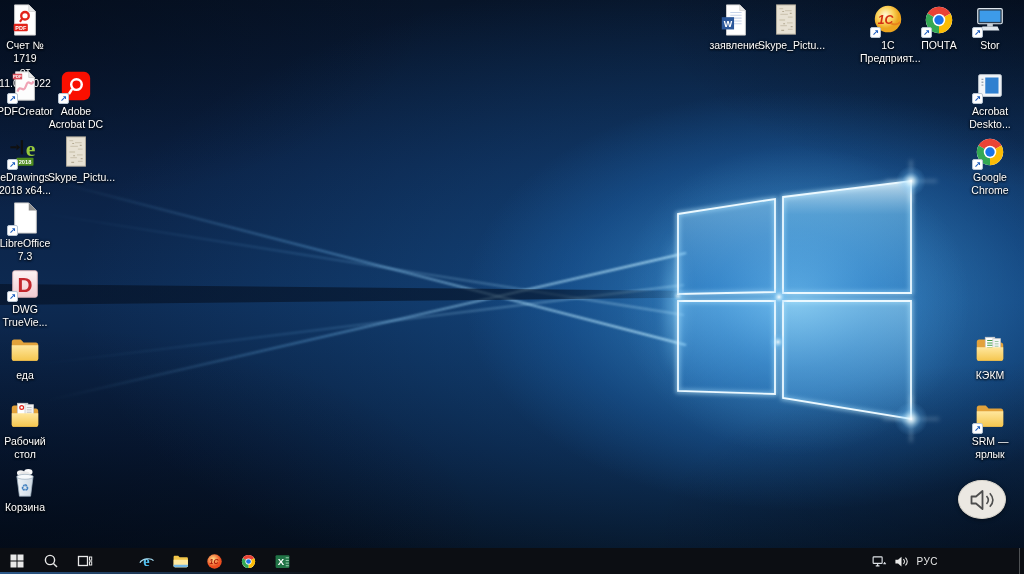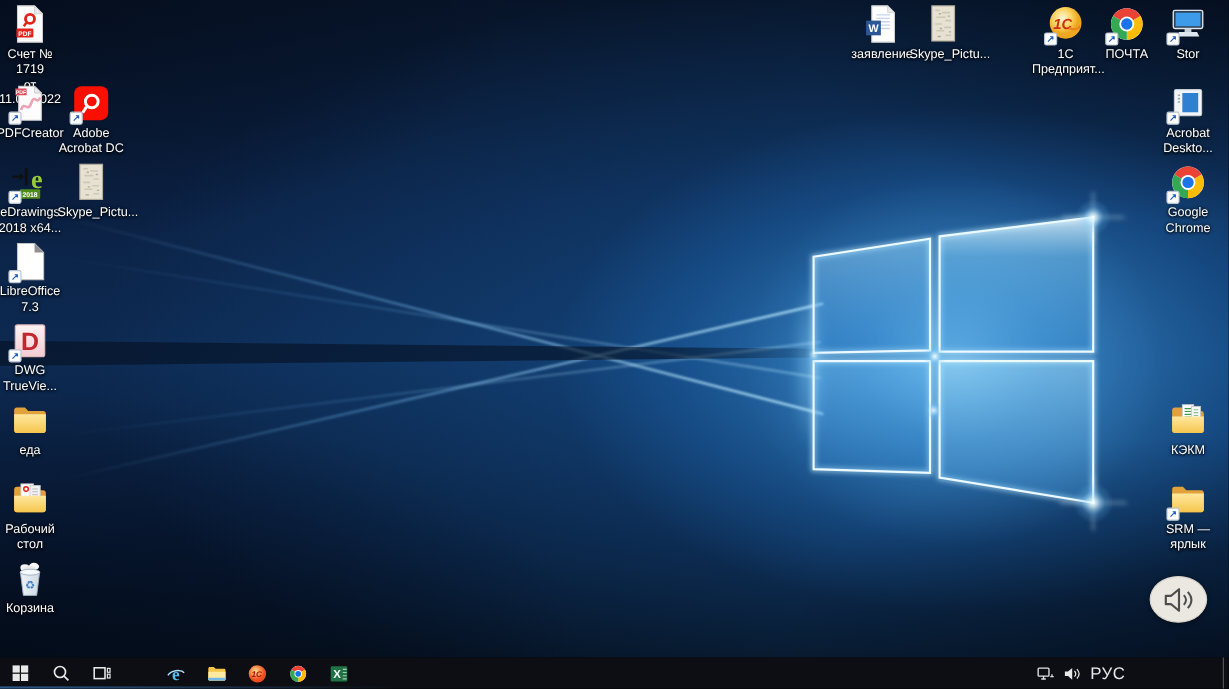--- a/index.html
+++ b/index.html
@@ -52,21 +52,21 @@
   
   .taskbar{position:absolute;left:0;bottom:0;width:1024px;height:26px;background:#0c0e13;z-index:10;
     display:flex;align-items:stretch;}
   .tb{width:34px;height:26px;background:transparent;border:none;padding:0;margin:0;
     display:flex;align-items:center;justify-content:center;cursor:pointer;}
   .tb svg{width:16px;height:16px;display:block;}
   .tb.app svg{width:17px;height:17px;}
   .tbgap{width:27px;}
   .tray{position:absolute;right:86px;top:0;height:26px;display:flex;align-items:center;gap:7px;}
   .tray svg{width:15px;height:15px;display:block;}
-  .lang{font-size:14px;color:#e8e8e8;letter-spacing:.5px;}
+  .lang{font-size:10px;color:#e8e8e8;letter-spacing:.5px;}
   .showdesk{position:absolute;right:0;top:0;width:4px;height:26px;border-left:1px solid rgba(255,255,255,.28);}
   .bottom-glow{position:absolute;left:0;bottom:0;width:330px;height:2px;z-index:12;
     background:linear-gradient(to right, rgba(70,150,235,.55), rgba(70,150,235,0));pointer-events:none;}
 </style>
 </head>
 <body>
 
 <svg width="0" height="0" style="position:absolute" aria-hidden="true">
 <defs>
   <filter id="fblur">

